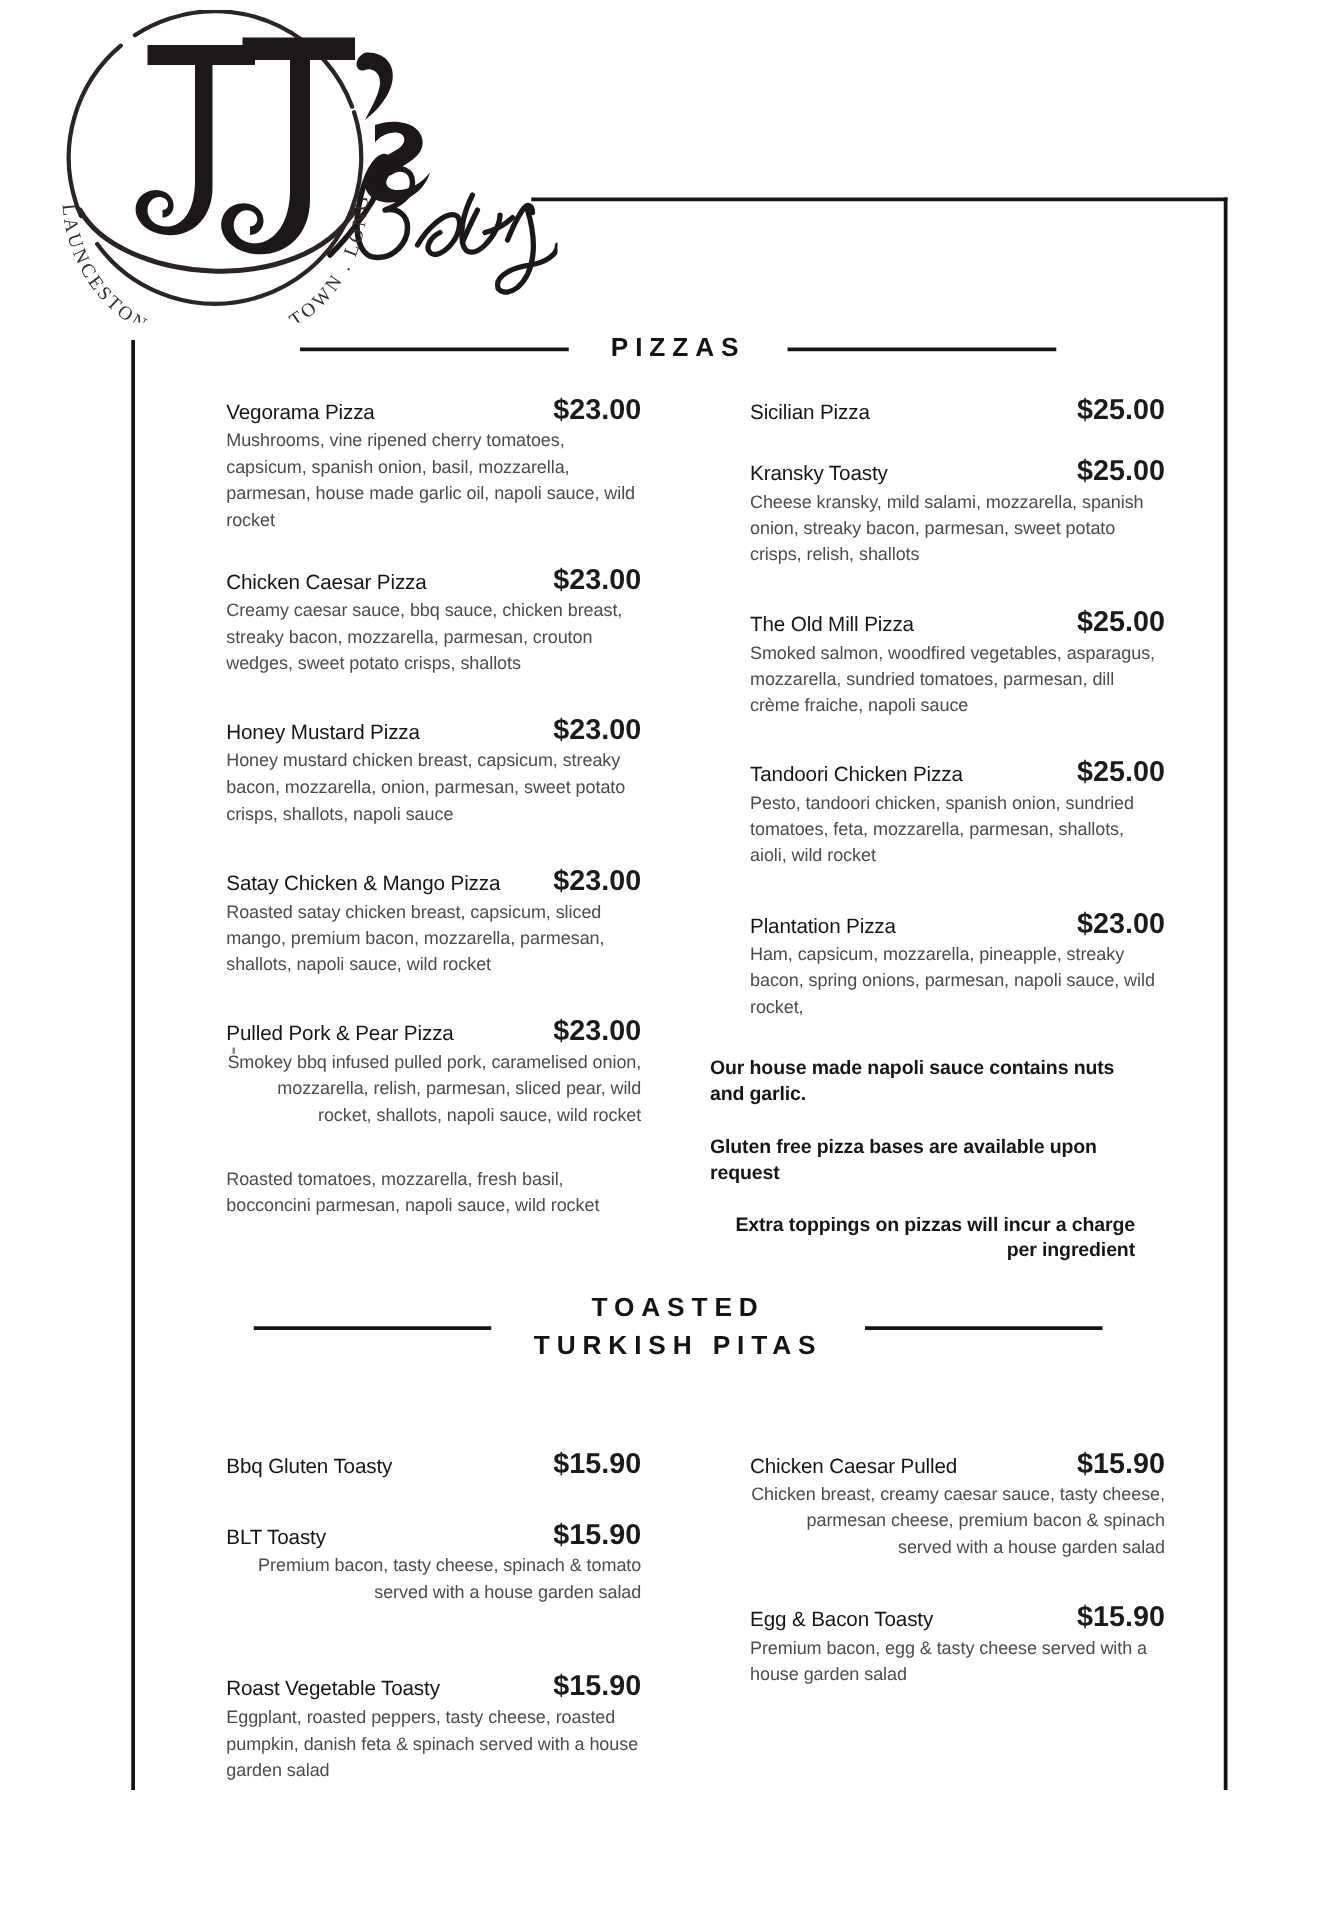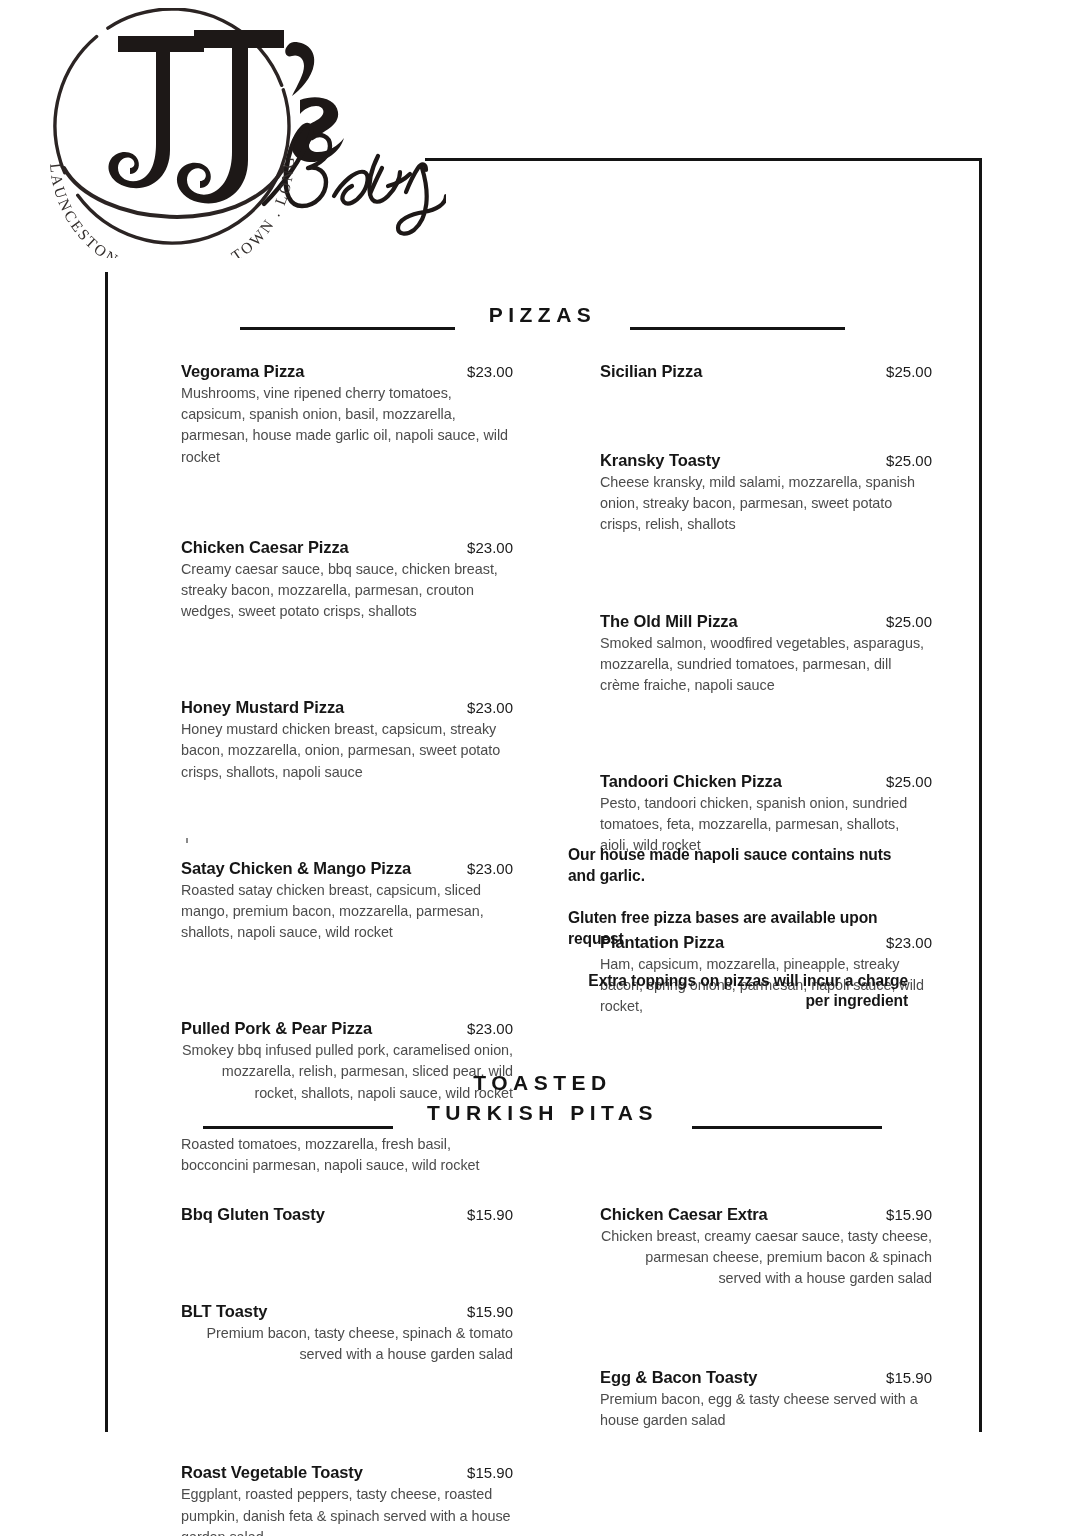--- a/index.html
+++ b/index.html
@@ -49,23 +49,22 @@
     top: 272px;
     width: 3px;
     height: 1160px;
     background: #141414;
   }
 
   
   .section-head {
     position: absolute;
     display: flex;
-    align-items: flex-end;
+    align-items: center;
     justify-content: center;
-    margin-top: 36px;
   }
   .rule {
     height: 3px;
     background: #141414;
     flex: 0 0 auto;
   }
   .section-title {
     font-weight: bold;
     font-size: 21px;
     letter-spacing: 5.5px;
@@ -95,30 +94,29 @@
   .item { margin-bottom: 22px; }
   .item:last-child { margin-bottom: 0; }
 
   .item-head {
     display: flex;
     align-items: baseline;
     justify-content: space-between;
     gap: 8px;
   }
   .item-name {
-    font-weight: bold;
+    font-weight: normal;
     font-size: 16.5px;
     letter-spacing: -0.1px;
     color: #161616;
     white-space: nowrap;
-    margin-top: 48px;
   }
   .item-price {
-    font-size: 15px;
-    font-weight: normal;
+    font-size: 23px;
+    font-weight: bold;
     color: #1b1b1b;
     white-space: nowrap;
   }
   .item-desc {
     margin-top: 2px;
     font-size: 14.4px;
     line-height: 1.47;
     color: #4c4c4c;
     letter-spacing: -0.05px;
   }
@@ -351,21 +349,21 @@
     </div>
     <div class="item-desc">Eggplant, roasted peppers, tasty cheese, roasted pumpkin, danish feta &amp;  spinach served with a house garden salad</div>
   </div>
 
 </div>
 
 <div class="col" id="pita-col-right">
 
   <div class="item gap-xl">
     <div class="item-head">
-      <span class="item-name">Chicken Caesar Extra</span>
+      <span class="item-name">Chicken Caesar Pulled</span>
       <span class="item-price">$15.90</span>
     </div>
     <div class="item-desc">Chicken breast, creamy caesar sauce, tasty cheese, parmesan cheese, premium bacon &amp; spinach served with a house garden salad</div>
   </div>
 
   <div class="item">
     <div class="item-head">
       <span class="item-name">Egg &amp; Bacon Toasty</span>
       <span class="item-price">$15.90</span>
     </div>

